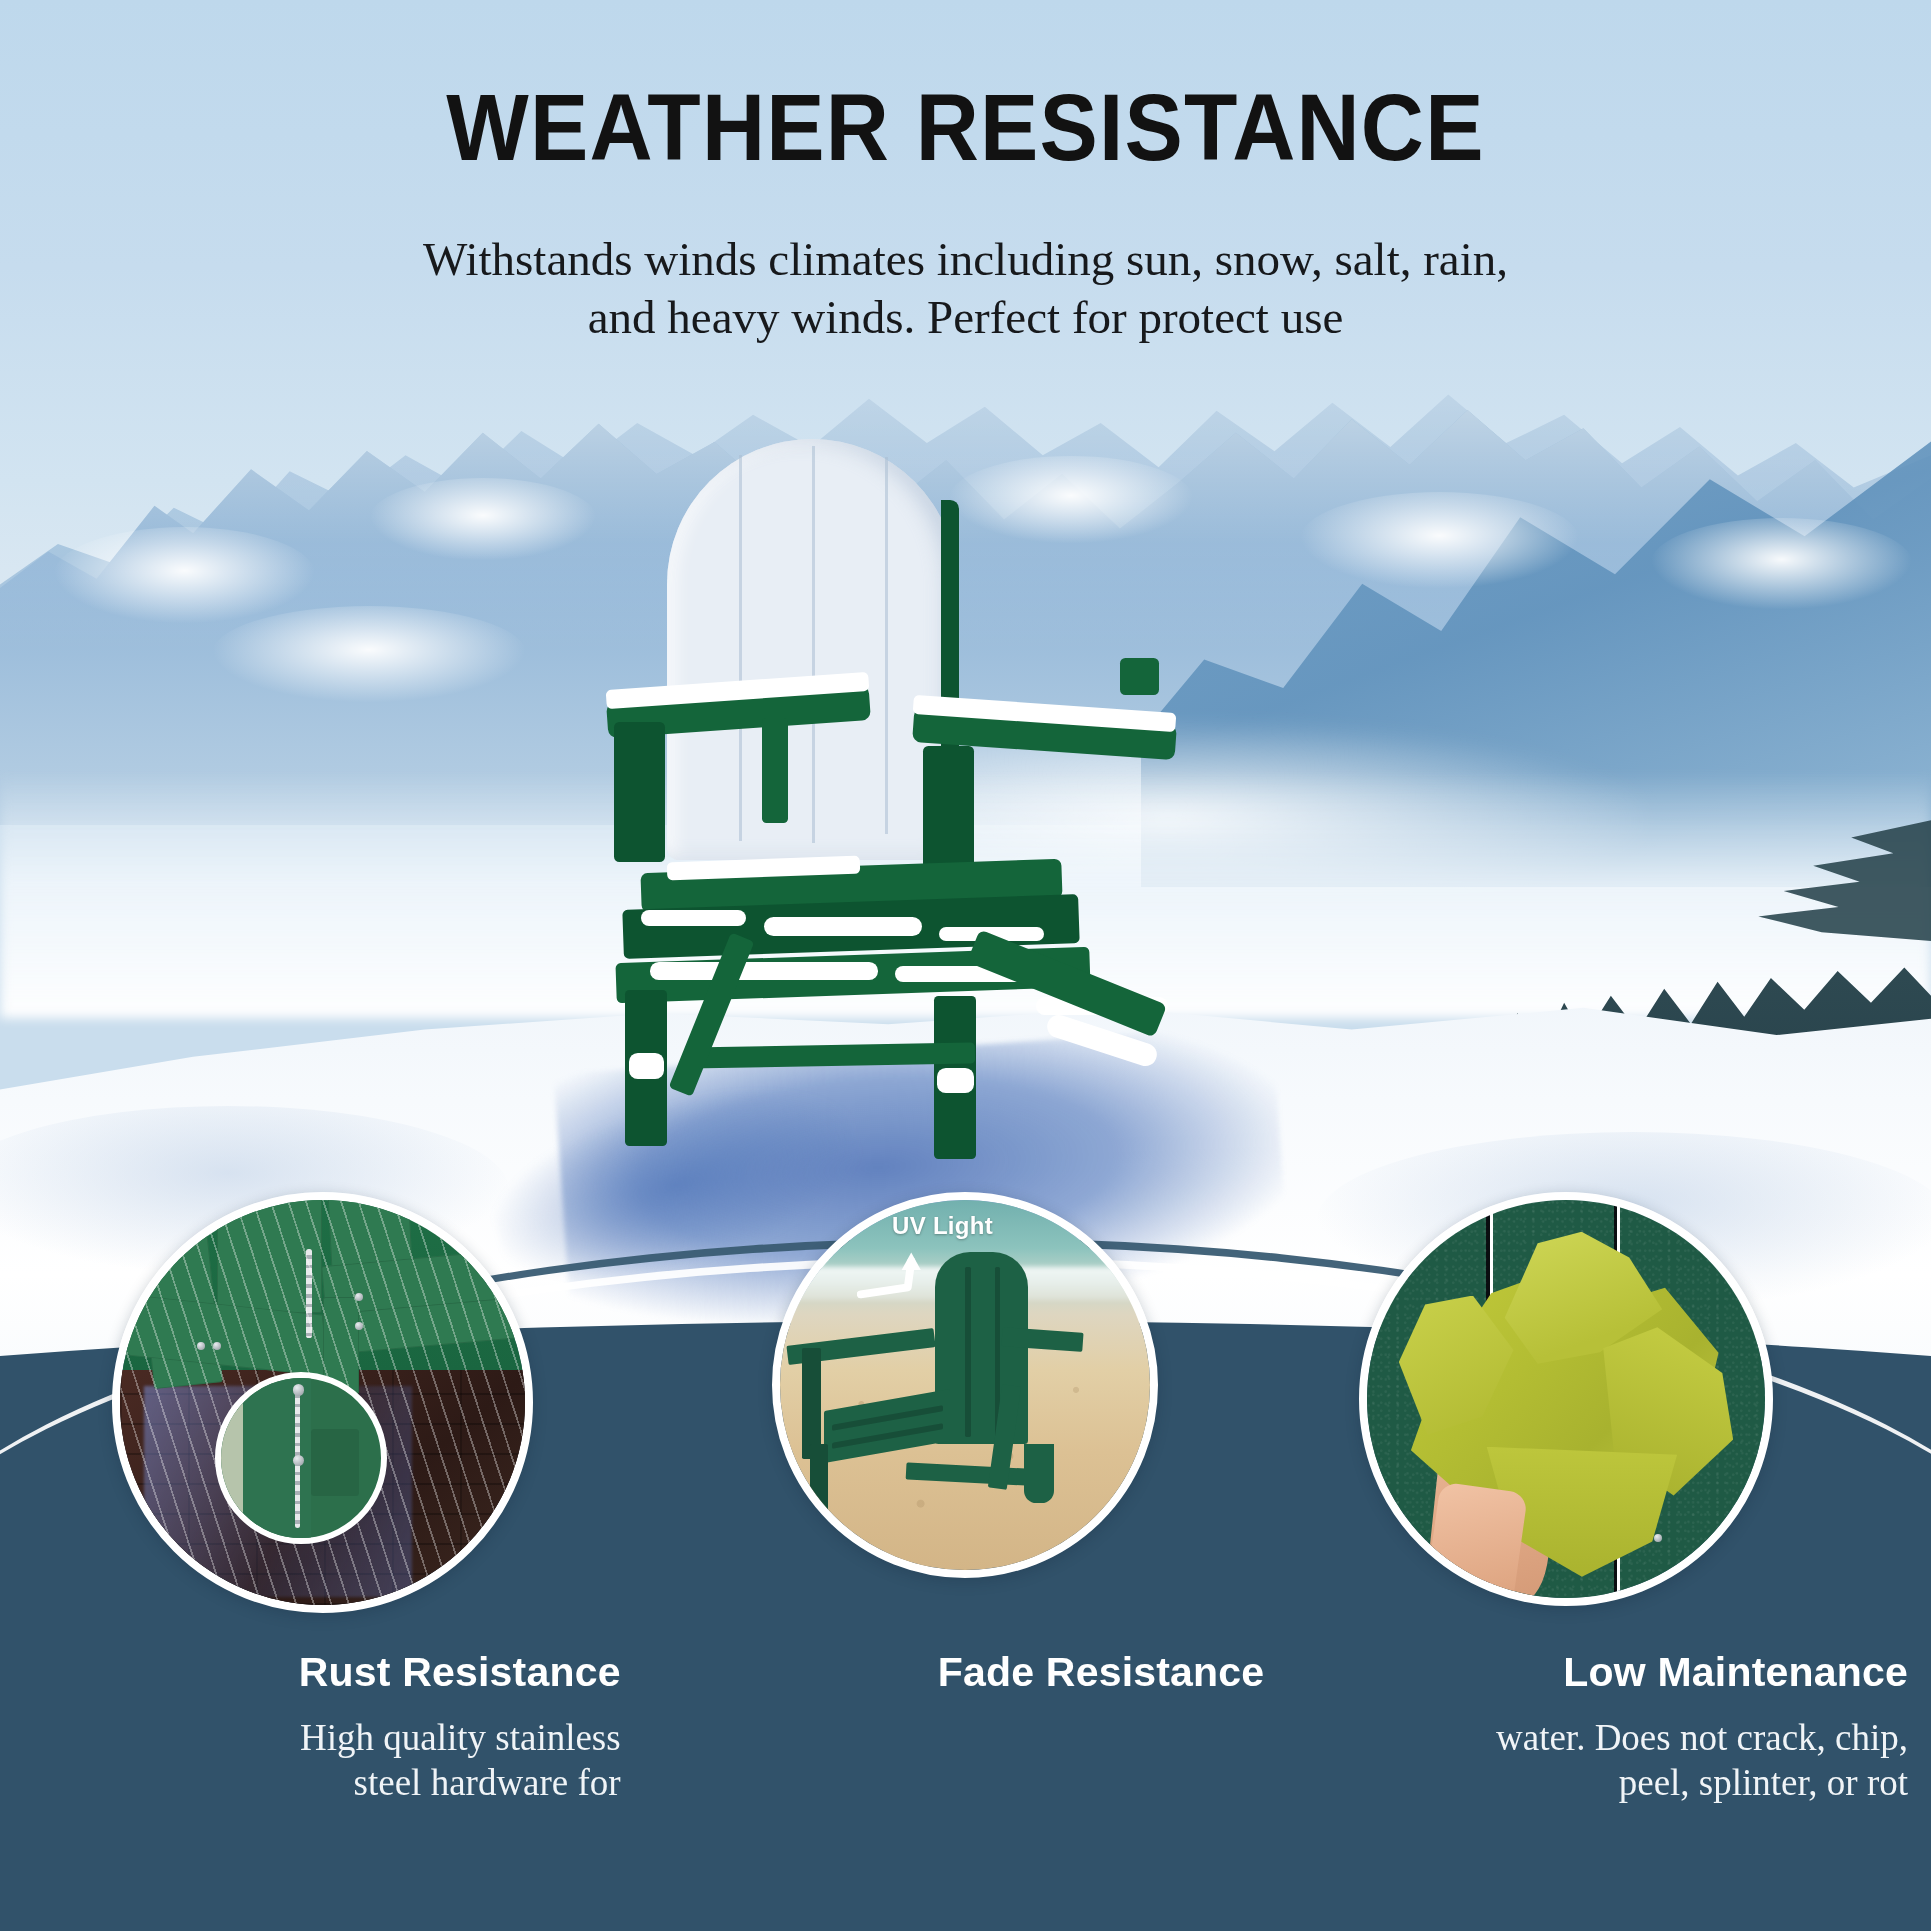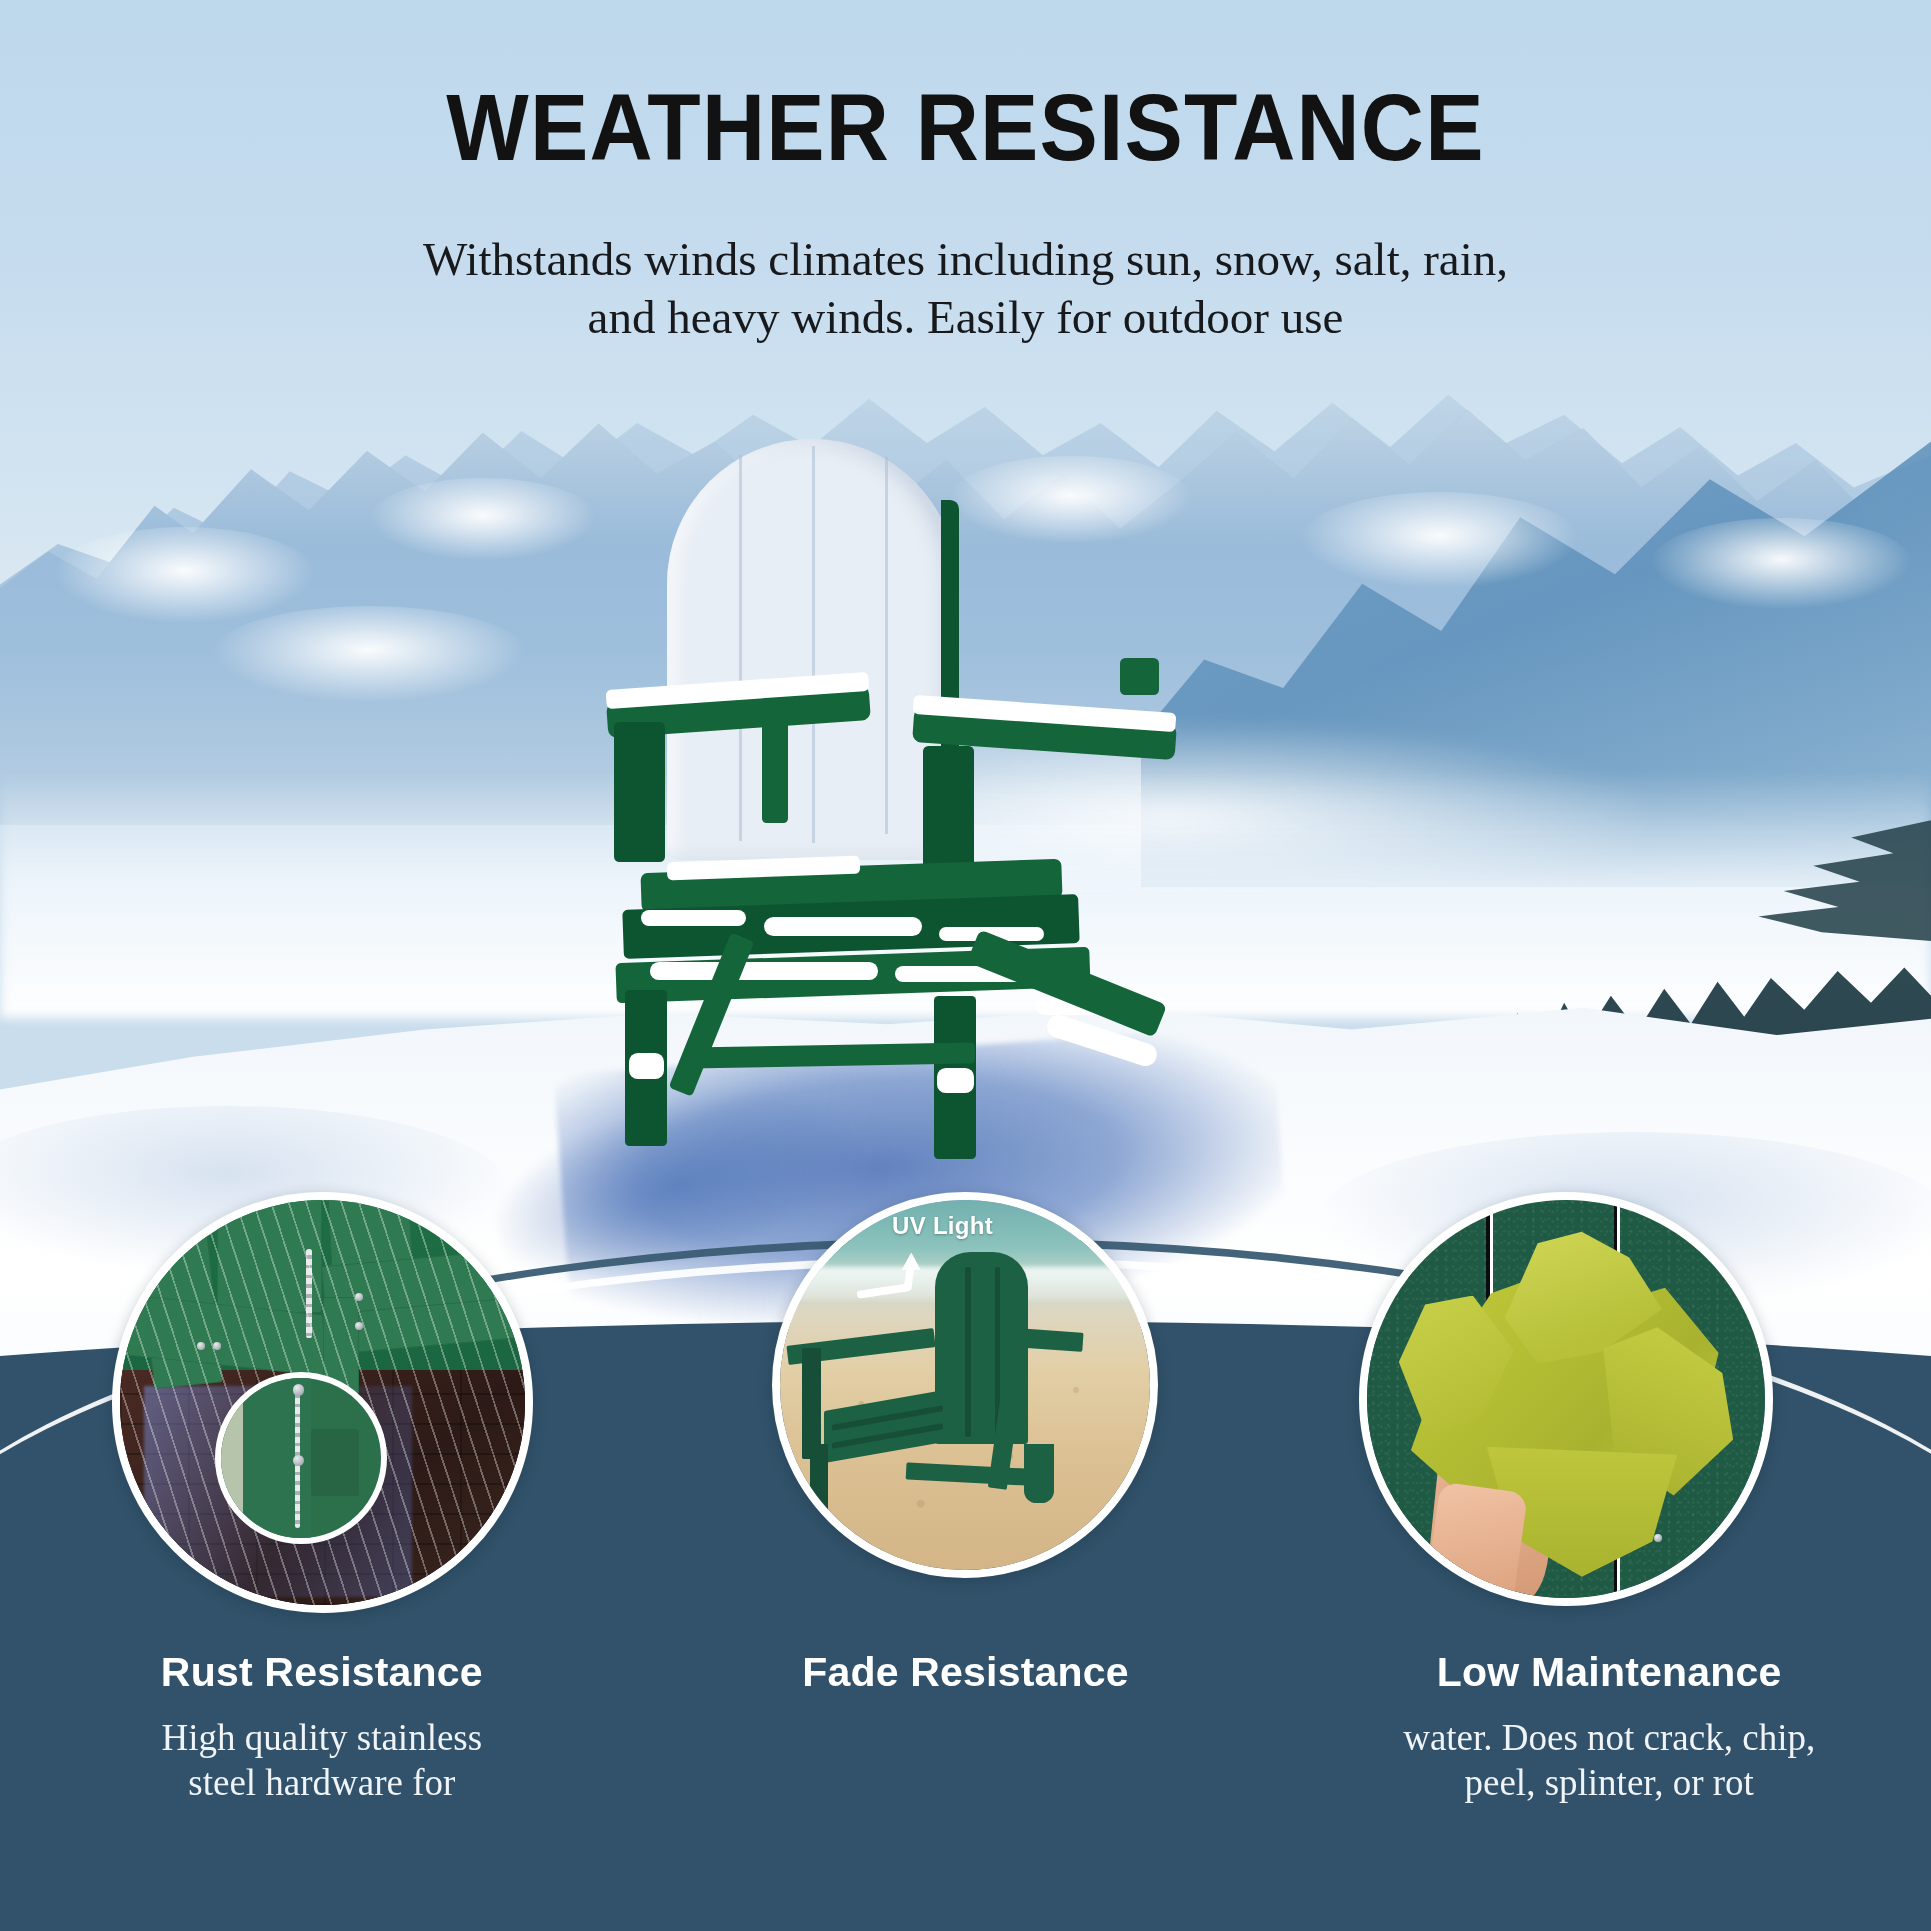--- a/index.html
+++ b/index.html
@@ -266,21 +266,21 @@
     width:1369px; text-align:center;
     font-family:"Liberation Serif", serif;
     font-size:47px; line-height:1.24; color:#17191c;
   }
   .subtitle span { display:block; }
 
   .features {
     position:absolute; left:0; top:1649px; width:1931px;
     display:flex;
   }
-  .feature { flex:1; text-align:center; padding:0 23px; }
+  .feature { flex:1; text-align:right; padding:0 23px; }
   .f-title {
     font-family:"Liberation Sans", sans-serif;
     font-weight:bold; font-size:41px; color:#ffffff;
     letter-spacing:0.2px; margin-bottom:19.3px;
   }
   .f-desc {
     font-family:"Liberation Serif", serif;
     font-size:37px; line-height:1.22; color:#f0f4f7;
   }
   .f-desc span { display:block;font-family:Liberation Serif, serif; }
@@ -447,21 +447,21 @@
                   background:linear-gradient(180deg,#bdc63c,#a9b22e);
                   clip-path:polygon(4% 0%, 96% 6%, 84% 70%, 50% 96%, 16% 66%);"></div>
       <div class="hand" style="left:16%;top:72%;width:22%;height:34%;border-radius:17.6px;transform:rotate(8deg);"></div>
     </div>
   </div>
 
   <h1 class="title">WEATHER RESISTANCE</h1>
 
   <div class="subtitle">
     <span>Withstands winds climates including sun, snow, salt, rain,</span>
-    <span>and heavy winds. Easily for outdoor use</span>
+    <span>and heavy winds. Perfect for protect use</span>
   </div>
 
   <div class="features">
 
     <div class="feature">
       <div class="f-title">Rust Resistance</div>
       <div class="f-desc">
         <span>High quality stainless</span>
         <span>steel hardware for</span>
       </div>

